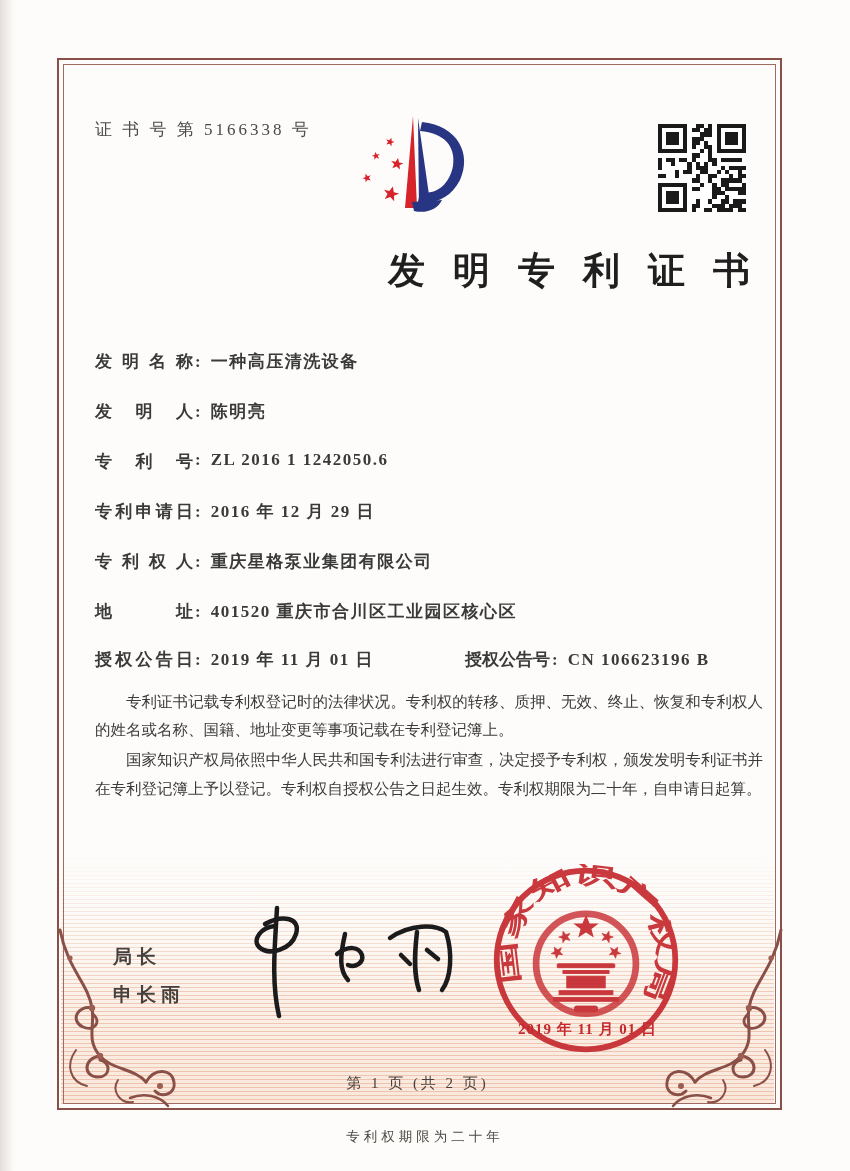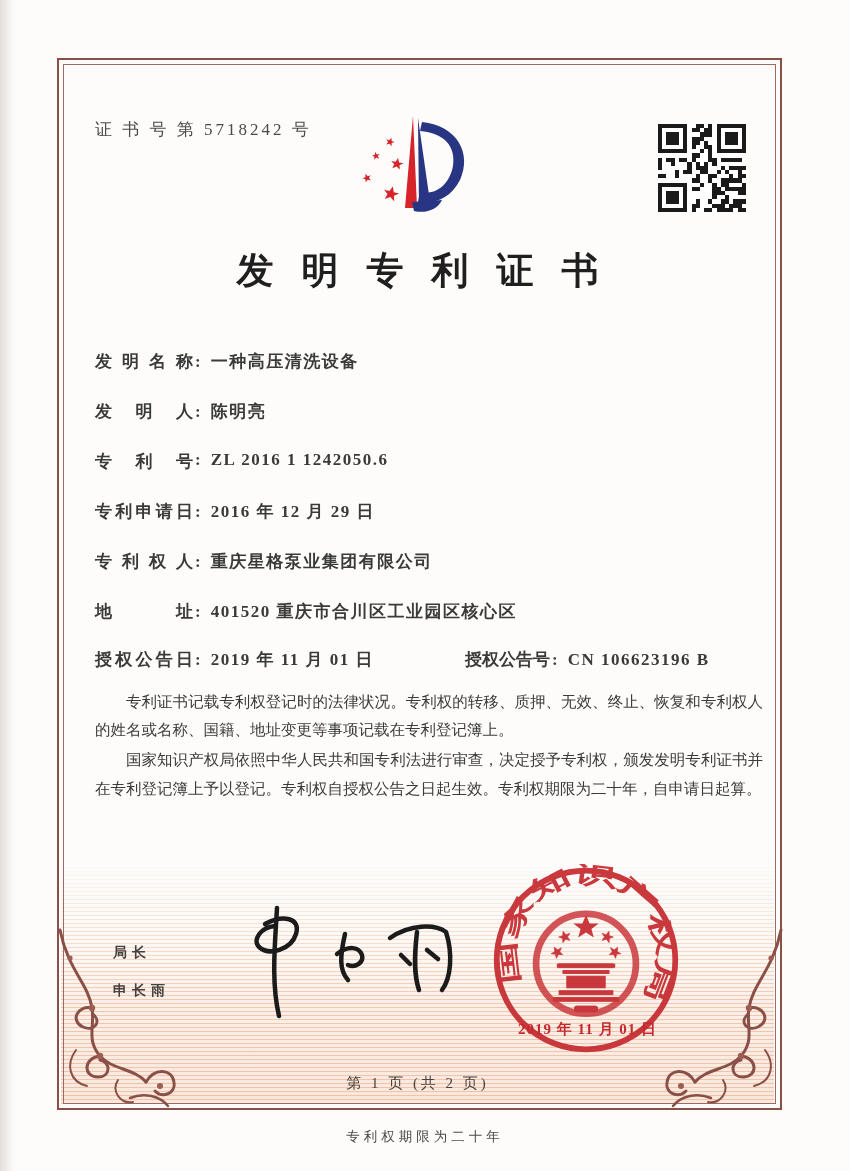--- a/index.html
+++ b/index.html
@@ -40,21 +40,21 @@
   }
   
   .cert-no{
     position:absolute;left:95px;top:118px;
     font-size:17px;letter-spacing:3px;color:#4a4a4a;z-index:2;
   }
   .logo{position:absolute;left:350px;top:106px;z-index:2;}
   .qr{position:absolute;left:658px;top:124px;width:88px;height:88px;z-index:2;}
   .doc-title{
     position:absolute;left:57px;top:246px;width:721px;
-    text-align:center;font-size:37px;font-weight:bold;color:#1f1f1f;
+    text-align:right;font-size:37px;font-weight:bold;color:#1f1f1f;
     letter-spacing:28px;text-indent:28px;z-index:2;
   }
   
   .field-row{position:absolute;left:95px;height:26px;font-size:17px;color:#3a3a3a;z-index:2;white-space:nowrap;font-weight:bold;}
   .f-label{
     display:inline-block;width:98px;text-align:justify;text-align-last:justify;
     vertical-align:top;
   }
   .f-colon{display:inline-block;margin:0 10px 0 2px;}
   .f-value{letter-spacing:1.5px;}
@@ -62,21 +62,21 @@
   .row-4{top:500px;} .row-5{top:550px;} .row-6{top:600px;} .row-7{top:648px;}
   .col-2{position:absolute;left:335px;top:0;white-space:nowrap;margin-left:35px;}
   .f-label-auto{display:inline-block;}
   
   .body-text{
     position:absolute;left:95px;top:688px;width:668px;z-index:2;
     font-size:15.5px;line-height:1.82;color:#3b3b3b;text-align:justify;
   }
   .body-text p{margin:0 0 2px 0;text-indent:2em;}
   
-  .official{position:absolute;left:113px;z-index:2;font-size:14px;font-weight:600;
+  .official{position:absolute;left:113px;z-index:2;font-size:19px;font-weight:600;
     color:#46413d;letter-spacing:5px;}
   .official-title{top:944px;}
   .official-name{top:982px;}
   .signature{position:absolute;left:225px;top:900px;z-index:3;}
   
   .seal{position:absolute;left:490px;top:864px;z-index:3;}
   .seal-date{
     position:absolute;left:505px;top:1020px;width:165px;text-align:center;z-index:4;
     font-size:15px;font-weight:bold;color:#c5292e;letter-spacing:1px;white-space:nowrap;
   }
@@ -132,21 +132,21 @@
       <path d="M84,170 c14,-6 30,-2 38,8" stroke-width="2.5"></path>
     </g>
     <g fill="#9c5d52">
       <circle cx="46" cy="80" r="3.2"></circle>
         <circle cx="54" cy="128" r="3.2"></circle>
       <circle cx="114" cy="158" r="3"></circle>
         <circle cx="24" cy="30" r="2.6"></circle>
     </g>
   </svg>
 
-  <div class="cert-no">证 书 号 第 5718242 号</div>
+  <div class="cert-no">证 书 号 第 5166338 号</div>
 
   <svg class="logo" width="132" height="132" viewBox="0 0 132 132">
     <defs>
       <path id="star" d="M0,-10 L2.9,-3.1 L10,-3.1 L4.3,1.2 L6.2,8.1 L0,4 L-6.2,8.1 L-4.3,1.2 L-10,-3.1 L-2.9,-3.1 Z"></path>
     </defs>
 
     <polygon points="63,10 55,102 67,102" fill="#d7232a"></polygon>
 
     <polygon points="68,12 69,103 81,103" fill="#283583"></polygon>
 

